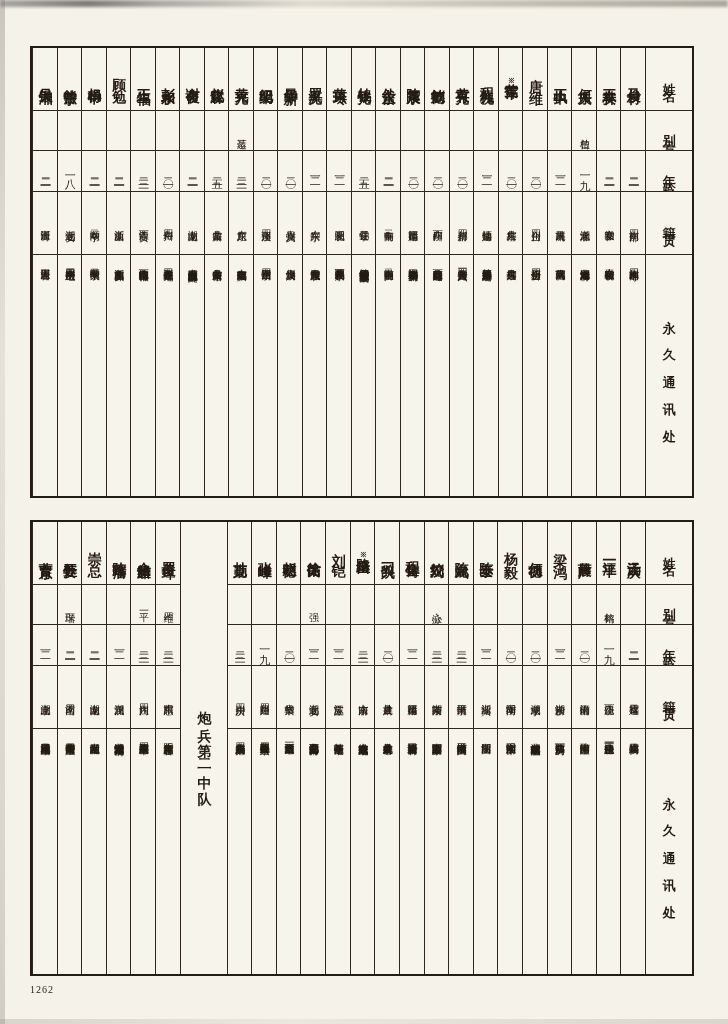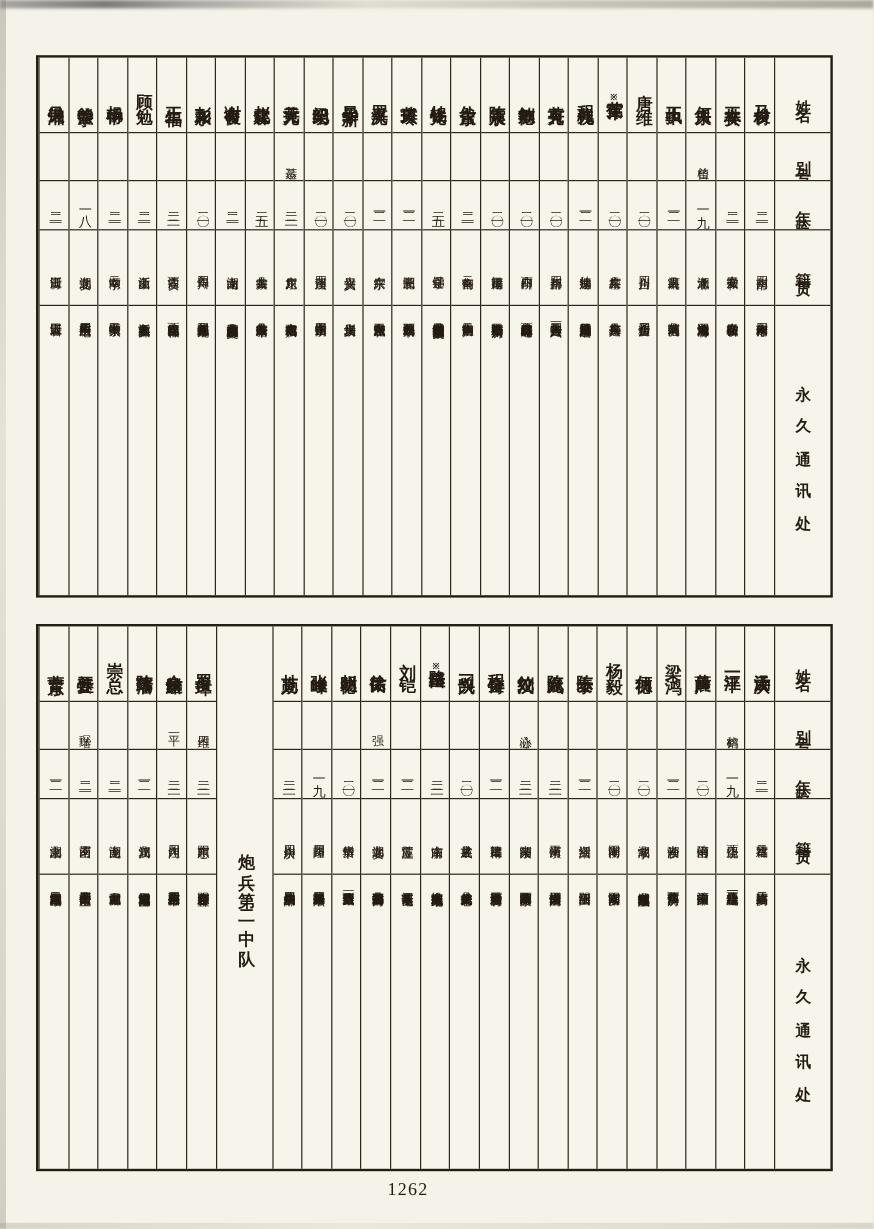--- a/index.html
+++ b/index.html
@@ -45,22 +45,22 @@
   .rnat .vtext{font-size:10px;letter-spacing:.04em;}
   .raddr .vtext{font-size:10px;letter-spacing:.02em;}
   .note-mark{font-size:7px;letter-spacing:0;}
 
   .hcol .vtext{font-size:13px;font-weight:bold;}
   .hcol .two{letter-spacing:.5em;}
   .hcol .raddr .vtext{letter-spacing:2.1em;}
   .scol .vtext{font-size:14px;font-weight:bold;letter-spacing:1.15em;}
 
   .pagenum{
-    margin-top:8px;text-align:center;padding-right:44px;
-    font-size:15px;letter-spacing:1px;font-family:"Liberation Serif","DejaVu Serif",serif;
+    margin-top:8px;text-align:left;padding-right:44px;
+    font-size:10px;letter-spacing:1px;font-family:"Liberation Serif","DejaVu Serif",serif;
   }
 </style>
 </head>
 <body>
 
 <div class="sheet">
   <div class="smudge-top"></div>
   <div class="smudge-left"></div>
   <div class="smudge-bottom"></div>
 

